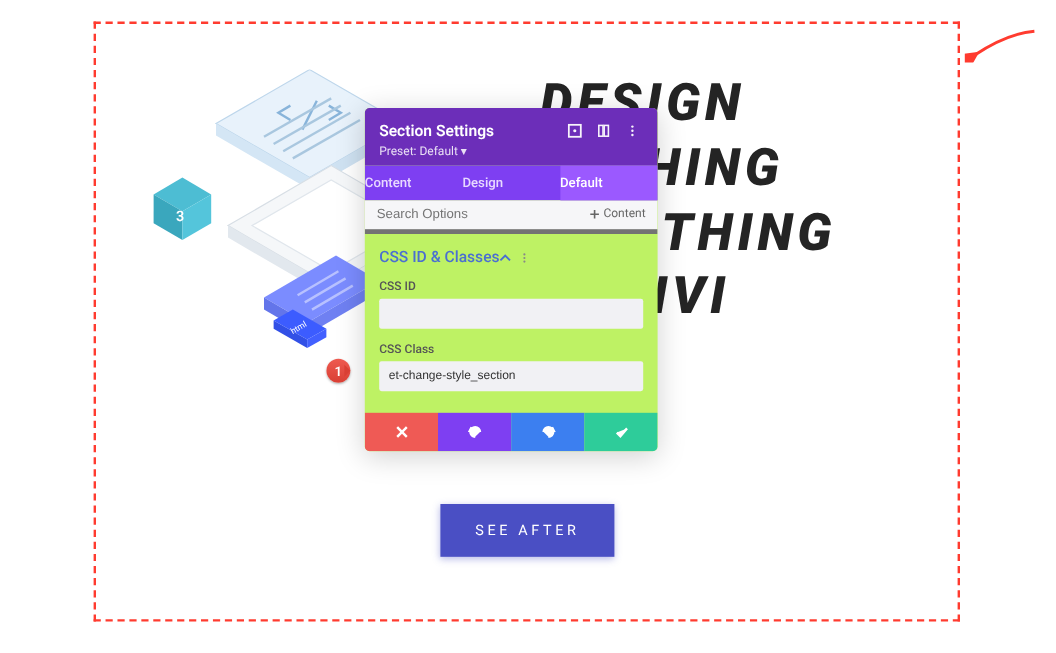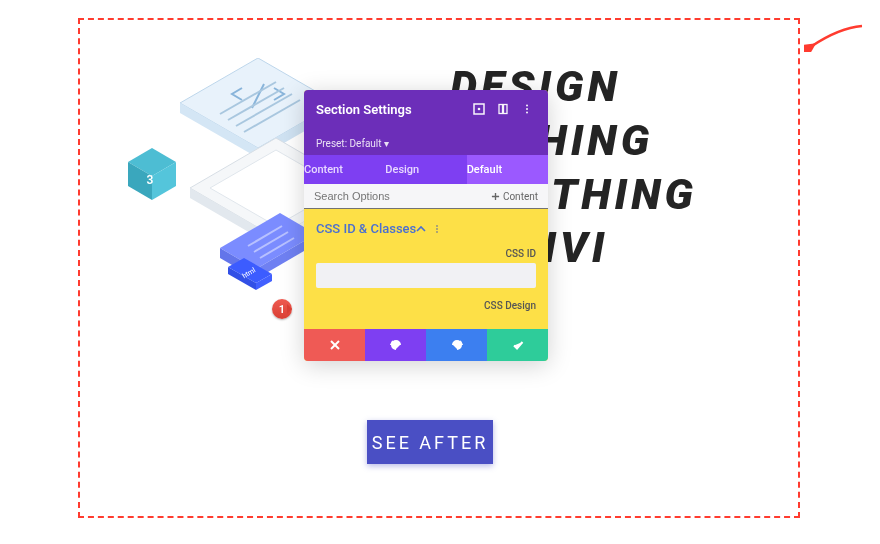--- a/index.html
+++ b/index.html
@@ -45,61 +45,61 @@
     top: 58px;
     width: 250px;
     height: 260px;
     pointer-events: none;
   }
   .modal {
     position: absolute;
     left: 304px;
     top: 90px;
     width: 244px;
-    background: #fde047;
+    background: #bef264;
     box-shadow: 0 4px 24px rgba(0,0,0,0.18);
     border-radius: 4px;
     overflow: hidden;
   }
   .modal-header {
     background: #6c2eb9;
     color: #fff;
     padding: 10px 12px 6px;
   }
   .modal-title-row { display: flex; align-items: center; }
   .modal-title { font-size: 13px; font-weight: 600; flex: 1; }
   .modal-header .icon-btn {
     width: 18px; height: 18px; display: flex; align-items: center; justify-content: center;
     margin-left: 6px; opacity: 0.95; cursor: pointer;
   }
   .preset {
-    font-size: 10px; opacity: 0.85; margin-top: 20px;
+    font-size: 10px; opacity: 0.85; margin-top: 2px;
   }
   .tabs {
     display: flex;
     background: #7e3ff2;
   }
   .tab {
     flex: 1;
     text-align: left;
     padding: 8px 0;
     font-size: 11px;
     font-weight: 500;
     color: #e8d9ff;
     cursor: pointer;
   }
   .tab.active {
     background: #9b59ff;
     color: #fff;
   }
   .search-row {
     display: flex;
-    align-items: center;
+    align-items: flex-start;
     background: #f6f6f8;
-    border-bottom: 1px solid #737373;
+    border-bottom: 4px solid #737373;
     padding: 6px 10px;
   }
   .search-row .search {
     flex: 1;
     border: none;
     background: transparent;
     font-size: 11px;
     color: #999;
     outline: none;
   }
@@ -120,21 +120,20 @@
     color: #4a6fd1;
     font-size: 13px;
     font-weight: 500;
   }
   .section-actions { display: flex; align-items: center; gap: 6px; color: #888; }
   .field-label {
     font-size: 10px;
     color: #555;
     font-weight: 500;
     margin-bottom: 4px;
-    text-align: right;
   }
   .field-input {
     width: 100%;
     border: none;
     background: #f1f1f4;
     padding: 7px 8px;
     font-size: 10px;
     color: #333;
     border-radius: 2px;
     outline: none;
@@ -182,25 +181,25 @@
     right: -5px; top: 50%;
     transform: translateY(-50%);
     border: 5px solid transparent;
     border-left-color: #d93f34;
   }
 
   .see-after {
     position: absolute;
     left: 367px;
     top: 420px;
-    width: 126px;
+    width: 145px;
     height: 44px;
     background: #4a4fc4;
     color: #fff;
-    font-size: 18px;
+    font-size: 12px;
     letter-spacing: 3px;
     display: flex;
     align-items: center;
     justify-content: center;
     cursor: pointer;
     box-shadow: 0 2px 6px rgba(74,79,196,0.4);
   }
 </style>
 </head>
 <body>
@@ -330,21 +329,22 @@
               <circle cx="5" cy="8" r="0.9" fill="#888"></circle>
             </svg>
         </span>
       </div>
     </div>
     <div class="field-group">
       <div class="field-label">CSS ID</div>
       <input class="field-input" value="" style="">
     </div>
     <div class="field-group" style="margin-bottom:4px;">
-      <div class="field-label">CSS Design</div>
+      <div class="field-label">CSS Class</div>
+      <input class="field-input" value="et-change-style_section" style="">
     </div>
   </div>
   <div class="modal-footer">
     <div class="footer-btn cancel">
       <svg viewBox="0 0 14 14">
           <line x1="3" y1="3" x2="11" y2="11" stroke-width="2"></line>
           <line x1="11" y1="3" x2="3" y2="11" stroke-width="2"></line>
         </svg>
     </div>
     <div class="footer-btn undo">

